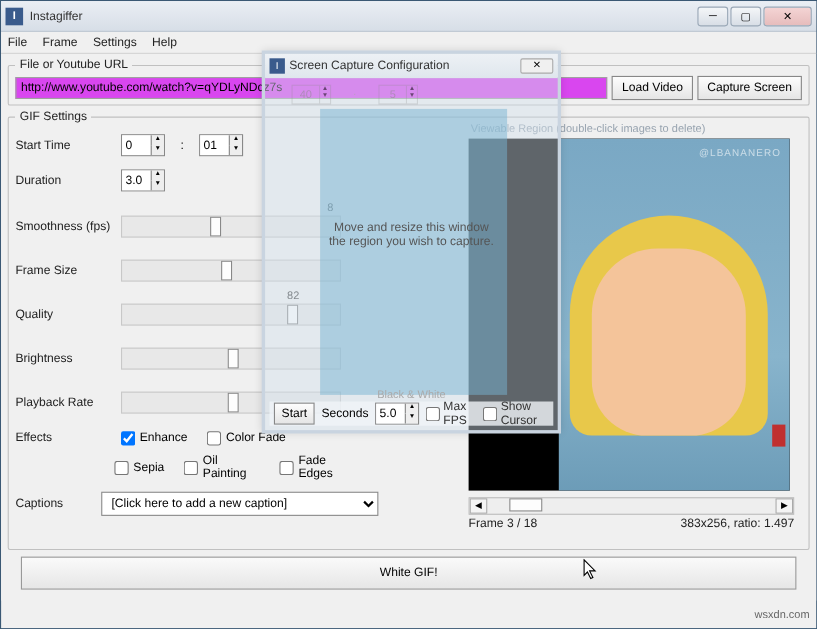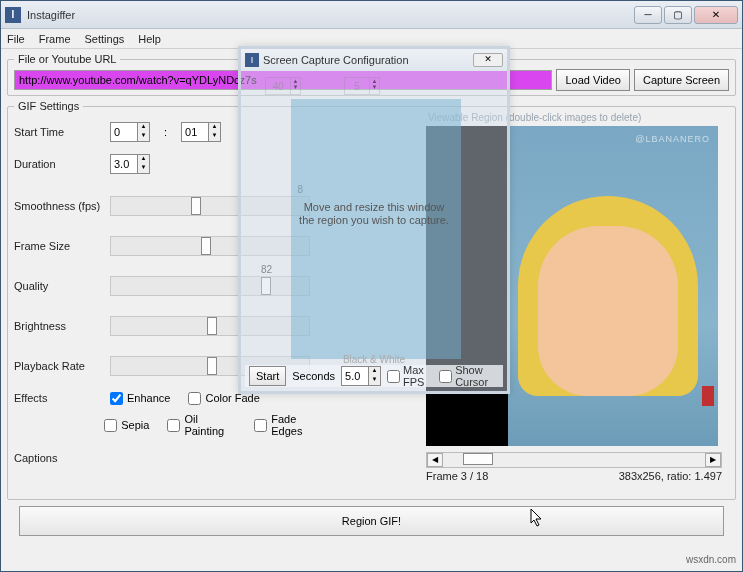--- a/index.html
+++ b/index.html
@@ -203,20 +203,21 @@
               <input type="checkbox" style="">
               <span>Oil Painting</span>
             </label>
           <label class="chk">
               <input type="checkbox" style="">
               <span>Fade Edges</span>
             </label>
         </div>
         <div class="row caprow" style="margin-top:6px;">
           <div class="lbl">Captions</div>
+          <select class="cap"><option>[Click here to add a new caption]</option></select>
         </div>
       </div>
 
       <div style="position:absolute; left:420px; top:0; font-size:10px; color:#98a4b0;">Viewable Region (double-click images to delete)</div>
       <div class="previewbox" style="position:absolute; left:418px; top:14px; width:292px; height:320px;">
         <div class="cartoon">
           <div class="sky"></div>
           <div class="hair"></div>
           <div class="face"></div>
           <div class="watermark">@LBANANERO</div>
@@ -233,21 +234,21 @@
         </div>
         <div class="statusrow">
           <span>Frame  3 / 18</span>
           <span>383x256, ratio:  1.497</span>
         </div>
       </div>
 
     </fieldset>
 
     <div class="createbtn">
-        <span>Region GIF!</span>
+        <span>White GIF!</span>
       </div>
 
   </div>
 
   <div class="dlg">
     <div class="dtitle">
       <div class="appicon">I</div>
       <span class="t">Screen Capture Configuration</span>
       <div class="dclose">✕</div>
     </div>

